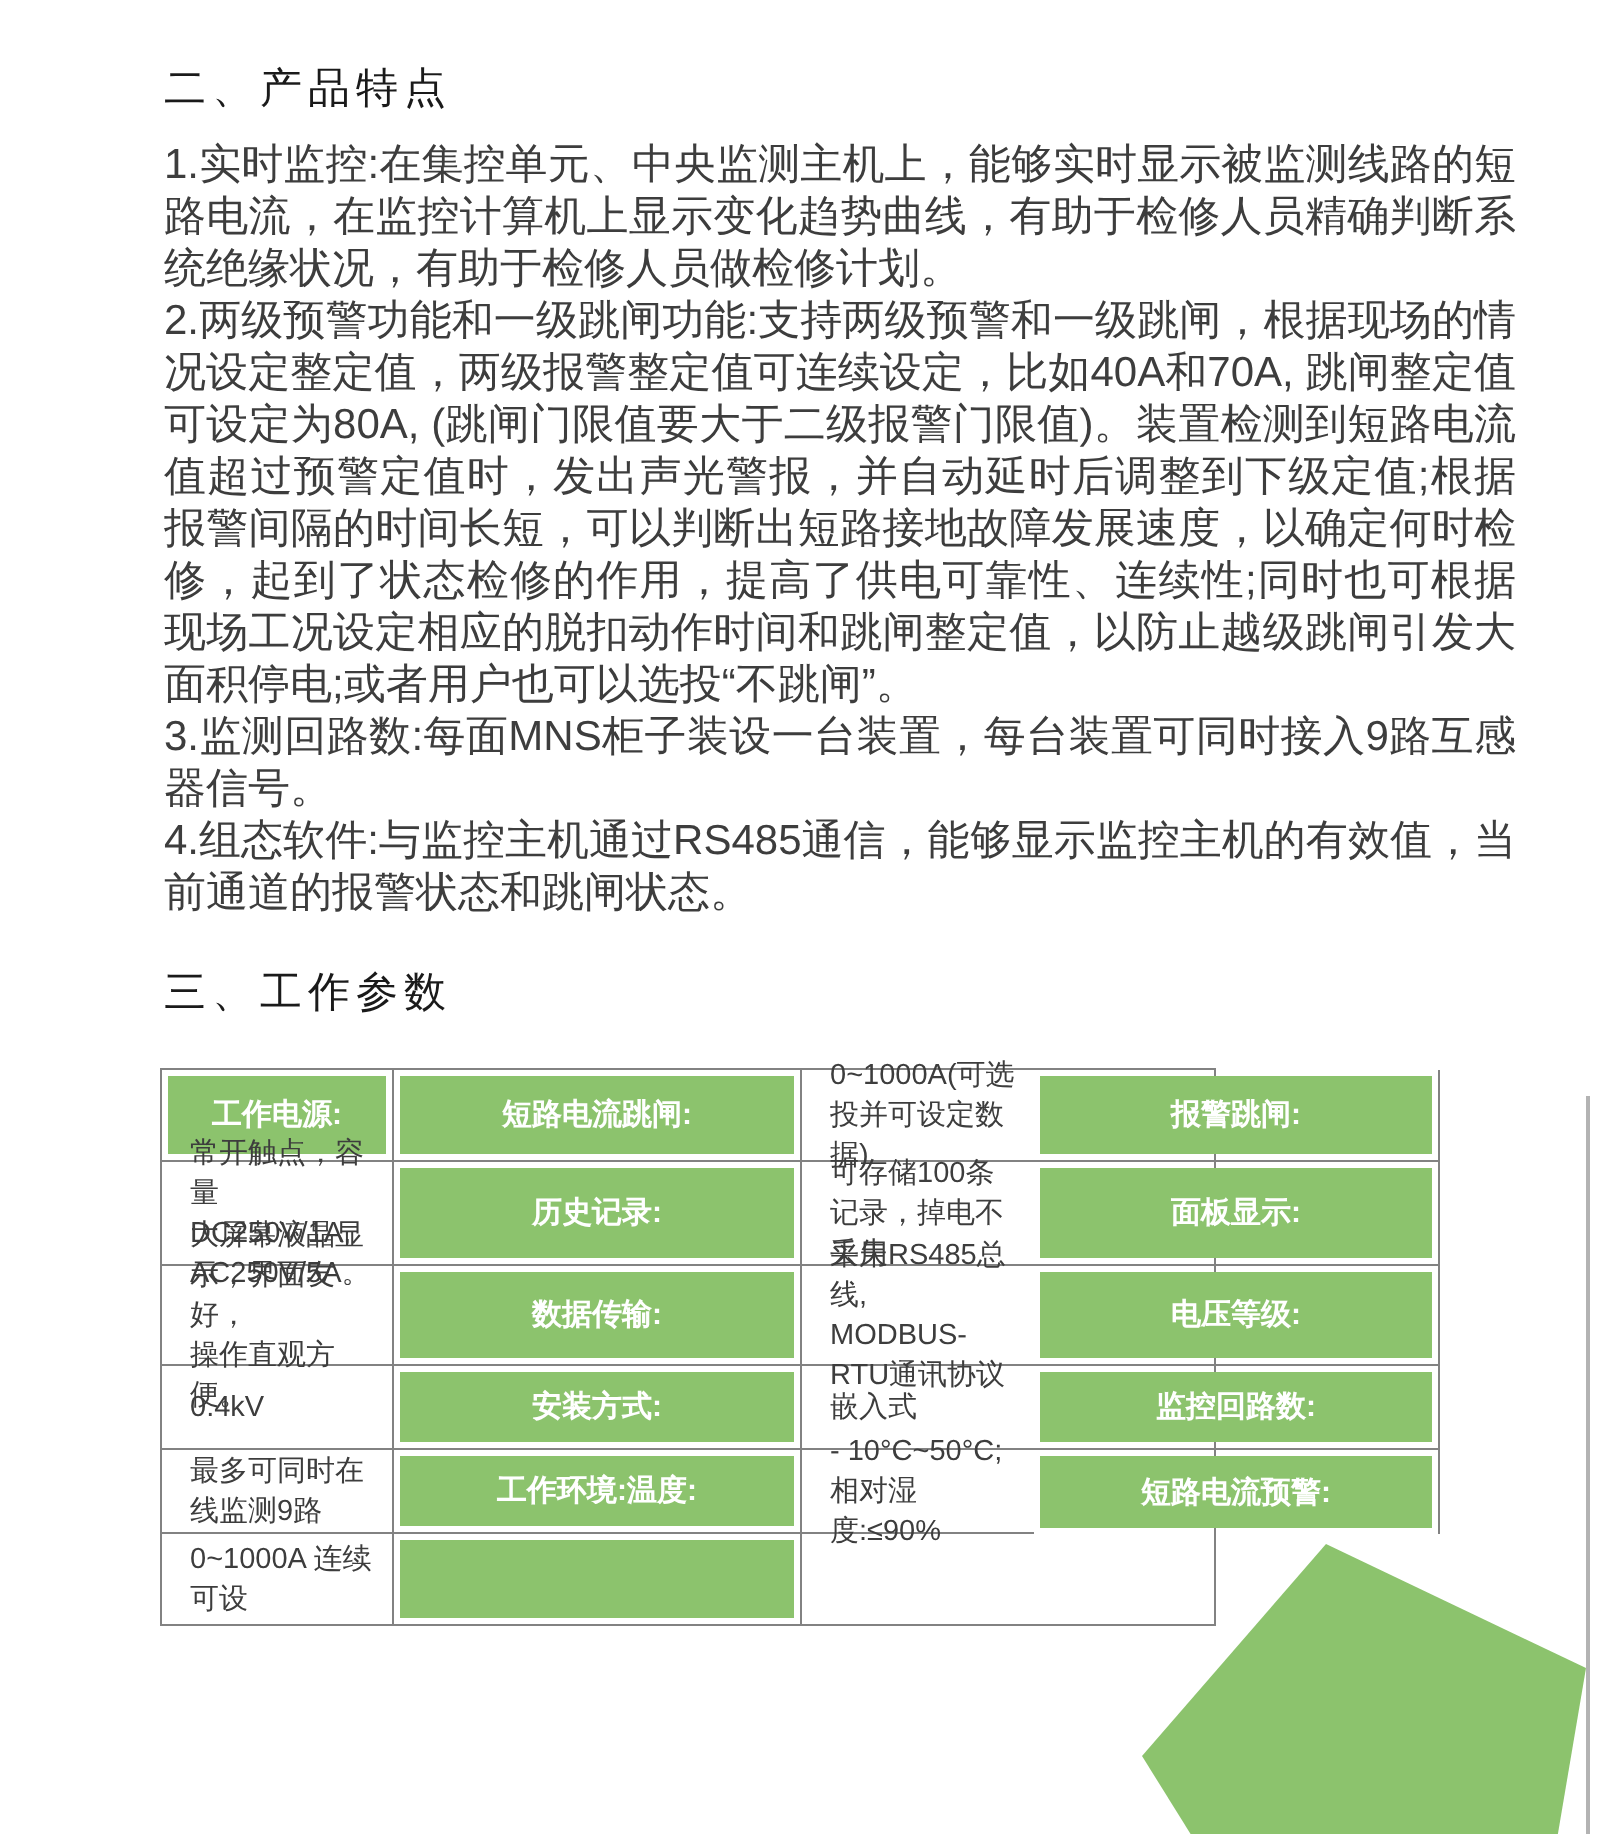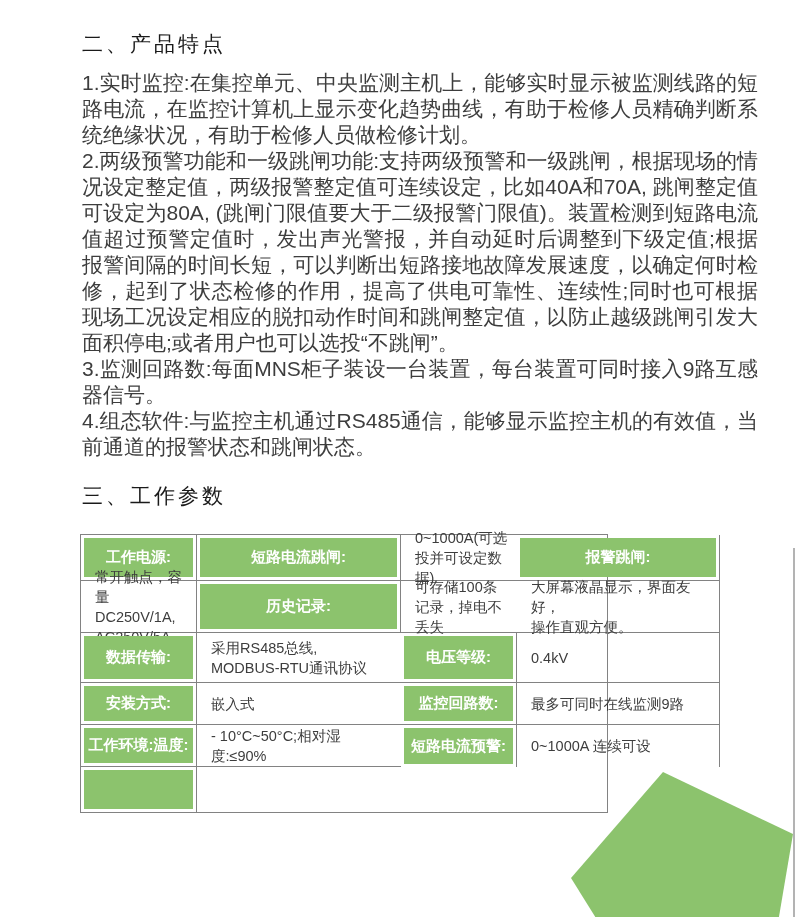--- a/index.html
+++ b/index.html
@@ -97,20 +97,23 @@
       <div class="cell label">
           <div class="chip">报警跳闸:</div>
         </div>
       <div class="cell value">常开触点，容量DC250V/1A,
 AC250V/5A。</div>
       <div class="cell label">
           <div class="chip">历史记录:</div>
         </div>
       <div class="cell value col-last">可存储100条记录，掉电不丢失</div>
 
+      <div class="cell label">
+          <div class="chip">面板显示:</div>
+        </div>
       <div class="cell value">大屏幕液晶显示，界面友好，
 操作直观方便。</div>
       <div class="cell label">
           <div class="chip">数据传输:</div>
         </div>
       <div class="cell value col-last">采用RS485总线,
 MODBUS-RTU通讯协议</div>
 
       <div class="cell label">
           <div class="chip">电压等级:</div>

